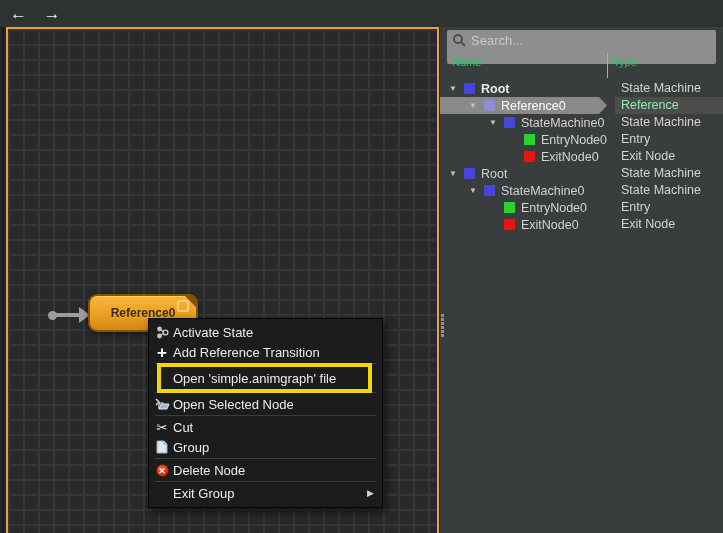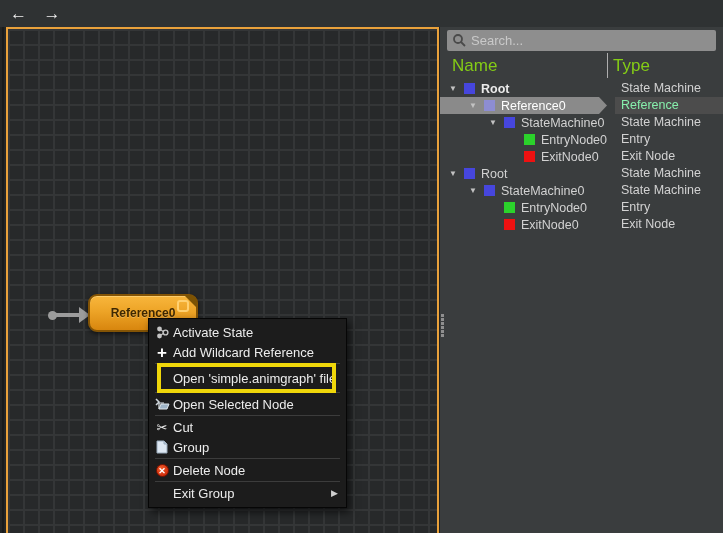--- a/index.html
+++ b/index.html
@@ -46,45 +46,45 @@
                    border-top-right-radius:7px; }
   #ref-node-dogear { position:absolute; top:4px; right:7px; width:12px; height:12px;
                      border:2px solid #ffd070; border-radius:3px; }
 
   
   #splitter { left:441px; top:314px; width:4px; height:23px; z-index:6; }
   #splitter .grip-dot { width:3px; height:3px; background:#8f8f8f; margin-bottom:1px; }
 
   
   #panel { left:440px; top:27px; width:283px; height:506px; background:#3a3d3e; }
-  #search-box { position:absolute; left:7px; top:3px; width:269px; height:21px;
+  #search-box { position:absolute; left:7px; top:3px; width:269px; height:34px;
                 background:#8e8e8e; border-radius:2px; }
   #search-box svg { position:absolute; left:5px; top:3px; }
   #search-input { position:absolute; left:24px; top:0; width:240px; height:21px; border:none;
                   background:transparent; outline:none; color:#f2f2f2; font-size:13px;
                   font-family:"Liberation Sans", sans-serif; }
   #search-input::placeholder { color:#c9c9c9; opacity:1; }
   #col-sep { position:absolute; left:167px; top:26px; width:1px; height:25px; background:#aeaeae; }
-  .col-header { position:absolute; top:29px; font-size:17px; color:#84cc16; }
+  .col-header { position:absolute; top:29px; font-size:11px; color:#22c55e; }
   #col-name { left:12px; }
   #col-type { left:173px; }
 
   #tree { position:absolute; left:0; top:53px; width:283px; }
   .tree-row { display:flex; height:17px; align-items:center; font-size:12.5px; color:#d2d2d2; }
   .name-cell { width:167px; height:17px; display:flex; align-items:center; overflow:hidden; }
   .type-cell { flex:1; height:17px; line-height:17px; padding-left:6px; margin-left:8px; }
   .tw-arrow { width:10px; font-size:8px; color:#c2c2c2; flex:none; text-align:center; }
   .node-sq { width:11px; height:11px; flex:none; margin:0 6px 0 6px; }
   .row-bold .row-label { font-weight:bold; color:#eaeaea; }
   .row-sel .name-cell { background:#8a8a8a; color:#ffffff;
       clip-path:polygon(0 0, 159px 0, 167px 50%, 159px 100%, 0 100%); }
   .row-sel .type-cell { background:#4c4c4c; color:#86efac; }
 
   
-  #context-menu { left:148px; top:318px; width:199px; background:#1c1c1c;
+  #context-menu { left:148px; top:318px; width:235px; background:#1c1c1c;
                   border:1px solid #060606; box-shadow:3px 4px 8px rgba(0,0,0,.65);
                   padding:3px 0 4px 0; z-index:9; }
   .menu-item { position:relative; height:20px; display:flex; align-items:center;
                padding:0 8px 0 5px; color:#ececec; font-size:13px; white-space:nowrap; }
   .menu-item.tall { height:26px; }
   .mi-icon { width:16px; height:16px; flex:none; margin-right:3px; display:flex;
              align-items:center; justify-content:center; font-size:13px; color:#e8e8e8; }
   .mi-label { flex:1; }
   .mi-sub { font-size:9px; color:#d0d0d0; }
   .menu-sep { height:1px; background:#3c3c3c; margin:1px 6px; }
@@ -243,21 +243,21 @@
           <line x1="5" y1="4" x2="8" y2="6" stroke="#c4c4c4" stroke-width="1.2"></line>
           <line x1="5" y1="9" x2="8" y2="7" stroke="#c4c4c4" stroke-width="1.2"></line>
         </svg>
       </span>
       <span class="mi-label">Activate State</span>
     </div>
     <div class="menu-item">
       <span class="mi-icon">
         <span style="font-size:17px;font-weight:bold;color:#fff;line-height:13px">+</span>
       </span>
-      <span class="mi-label">Add Wildcard Reference</span>
+      <span class="mi-label">Add Reference Transition</span>
     </div>
     <div class="menu-sep"></div>
     <div class="menu-item tall">
       <span class="mi-icon"></span>
       <span class="mi-label">Open 'simple.animgraph' file</span>
       <div id="yellow-box"></div>
     </div>
     <div class="menu-sep"></div>
     <div class="menu-item">
       <span class="mi-icon">

